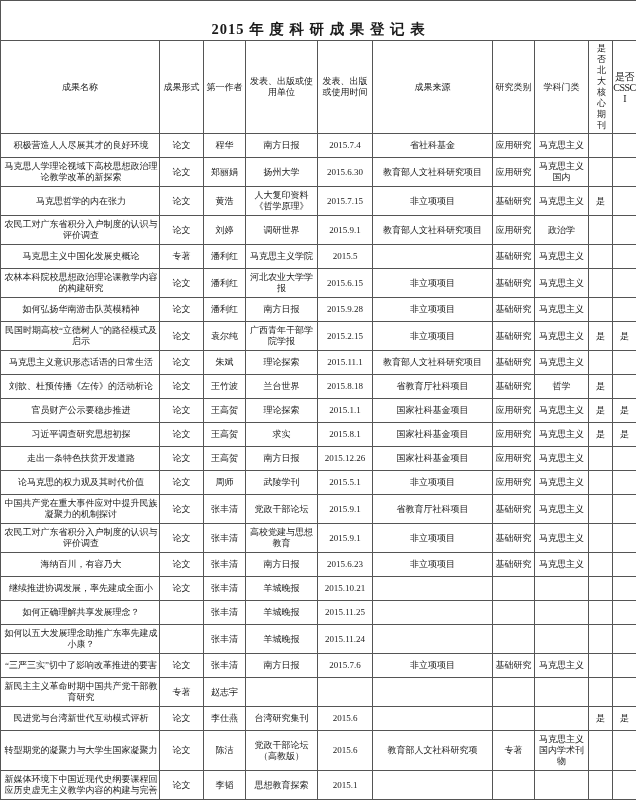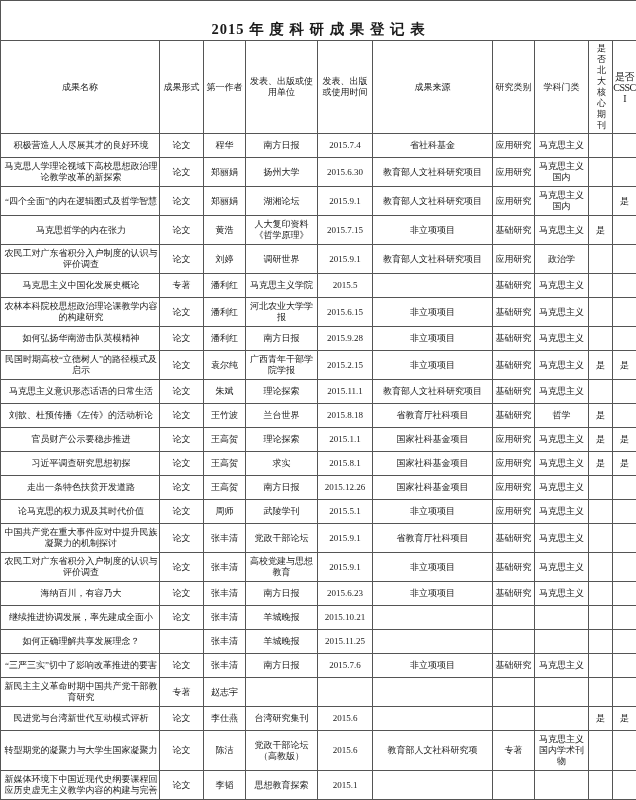--- a/index.html
+++ b/index.html
@@ -100,32 +100,20 @@
         <td class="col2">郑丽娟</td>
         <td class="col3">扬州大学</td>
         <td class="col4">2015.6.30</td>
         <td class="col5">教育部人文社科研究项目</td>
         <td class="col6">应用研究</td>
         <td class="col7">马克思主义国内</td>
         <td class="col8"></td>
         <td class="col9"></td>
       </tr>
       <tr>
-        <td class="col0">“四个全面”的内在逻辑图式及哲学智慧</td>
-        <td class="col1">论文</td>
-        <td class="col2">郑丽娟</td>
-        <td class="col3">湖湘论坛</td>
-        <td class="col4">2015.9.1</td>
-        <td class="col5">教育部人文社科研究项目</td>
-        <td class="col6">应用研究</td>
-        <td class="col7">马克思主义国内</td>
-        <td class="col8"></td>
-        <td class="col9">是</td>
-      </tr>
-      <tr>
         <td class="col0">马克思哲学的内在张力</td>
         <td class="col1">论文</td>
         <td class="col2">黄浩</td>
         <td class="col3">人大复印资料《哲学原理》</td>
         <td class="col4">2015.7.15</td>
         <td class="col5">非立项项目</td>
         <td class="col6">基础研究</td>
         <td class="col7">马克思主义</td>
         <td class="col8">是</td>
         <td class="col9"></td>
@@ -309,20 +297,32 @@
         <td class="col7"></td>
         <td class="col8"></td>
         <td class="col9"></td>
       </tr>
       <tr>
         <td class="col0">如何正确理解共享发展理念？</td>
         <td class="col1"></td>
         <td class="col2">张丰清</td>
         <td class="col3">羊城晚报</td>
         <td class="col4">2015.11.25</td>
+        <td class="col5"></td>
+        <td class="col6"></td>
+        <td class="col7"></td>
+        <td class="col8"></td>
+        <td class="col9"></td>
+      </tr>
+      <tr>
+        <td class="col0">如何以五大发展理念助推广东率先建成小康？</td>
+        <td class="col1"></td>
+        <td class="col2">张丰清</td>
+        <td class="col3">羊城晚报</td>
+        <td class="col4">2015.11.24</td>
         <td class="col5"></td>
         <td class="col6"></td>
         <td class="col7"></td>
         <td class="col8"></td>
         <td class="col9"></td>
       </tr>
       <tr>
         <td class="col0">“三严三实”切中了影响改革推进的要害</td>
         <td class="col1">论文</td>
         <td class="col2">张丰清</td>

